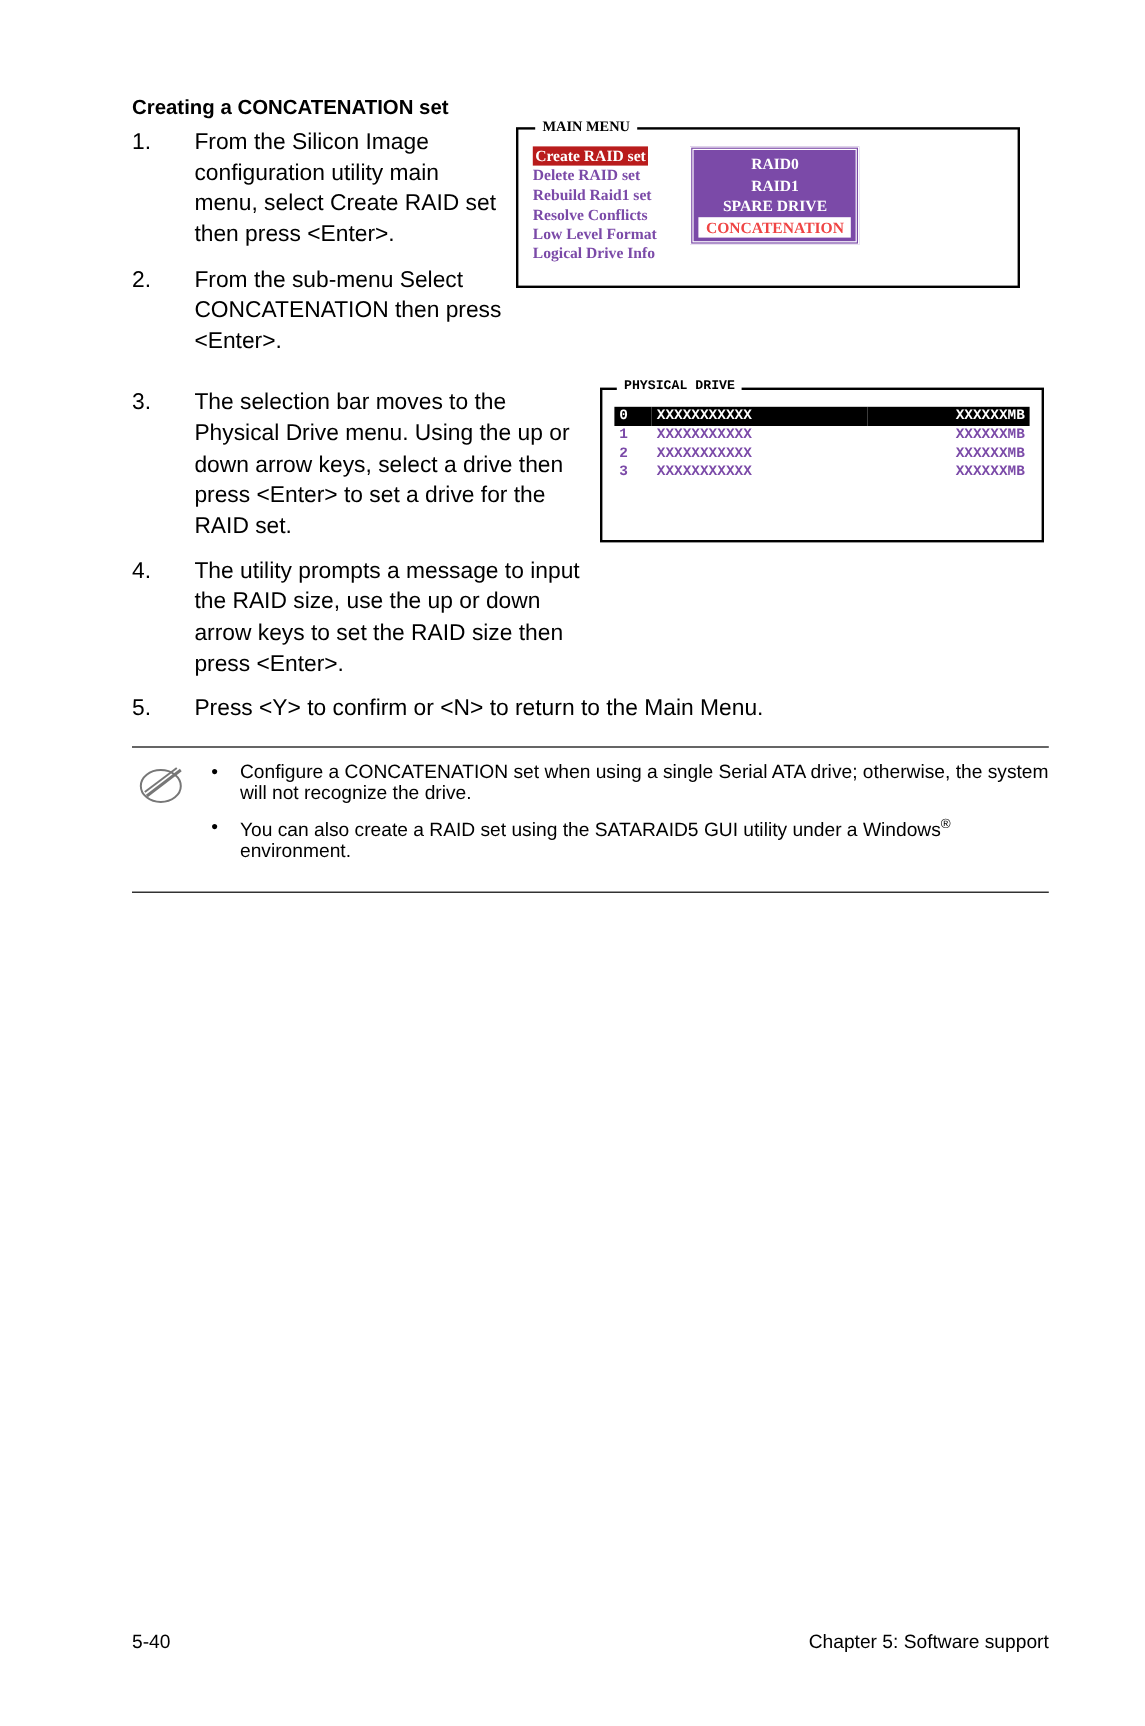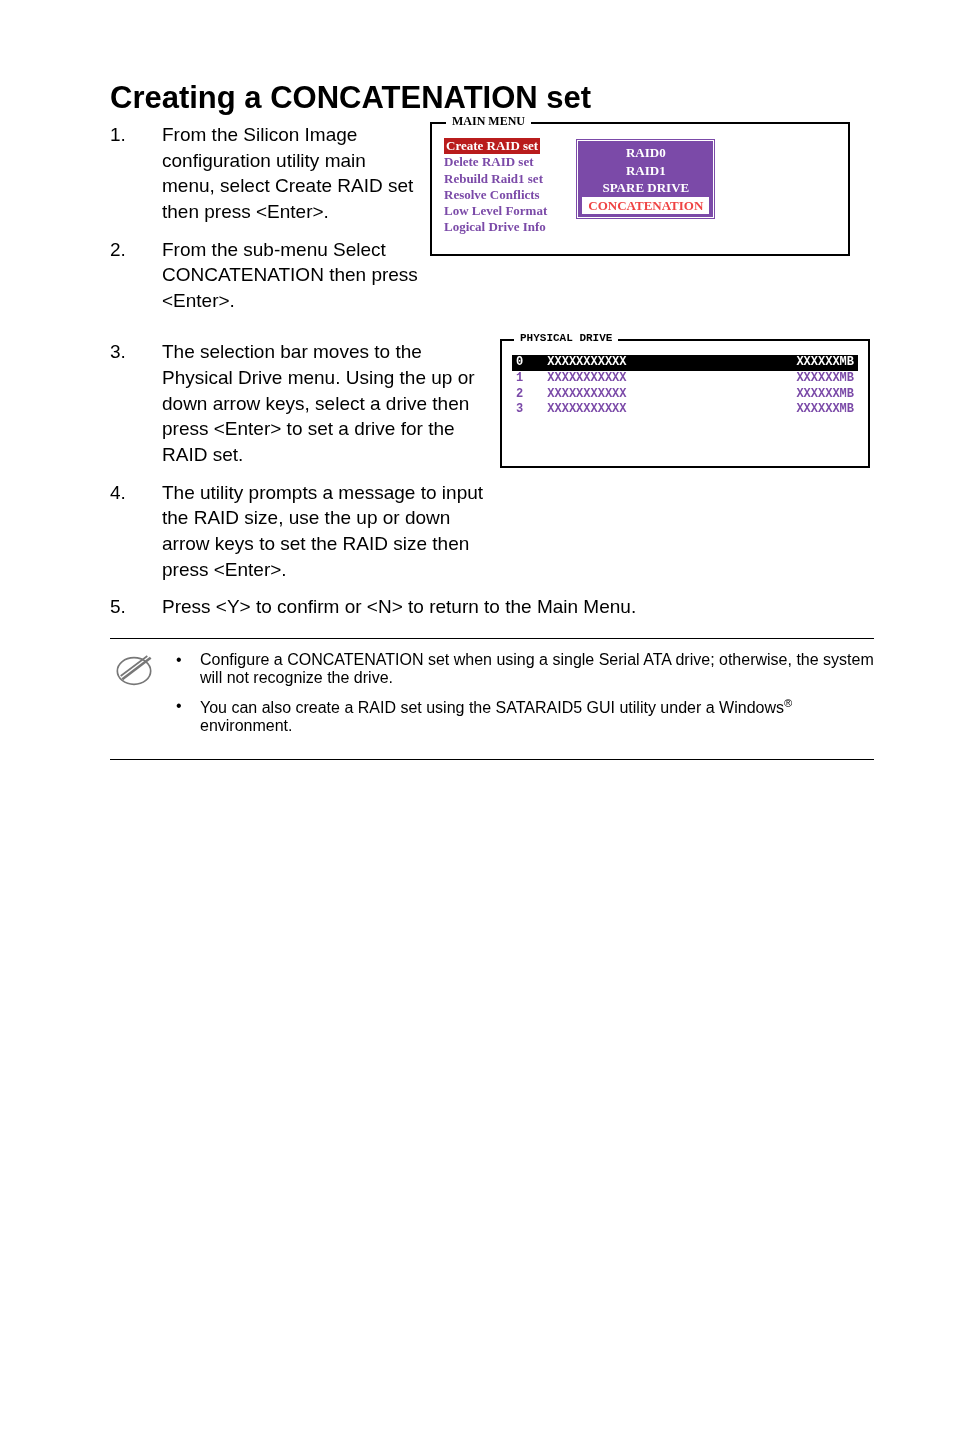--- a/index.html
+++ b/index.html
@@ -1,18 +1,18 @@
 <!DOCTYPE html>
 <html><head>
 <meta charset="utf-8">
 <style>
   * { margin: 0; padding: 0; box-sizing: border-box; }
   html, body { width: 954px; height: 1438px; background: #fff; font-family: Arial, Helvetica, sans-serif; color: #000; }
   .page { width: 954px; height: 1438px; position: relative; padding: 80px 80px 0 110px; }
-  h2 { font-size: 31px; font-weight: bold; margin-bottom: 6px; }
+  h2 { font-size: 17px; font-weight: bold; margin-bottom: 6px; }
   .intro { font-size: 19px; margin-bottom: 18px; }
   ol.main { list-style: none; counter-reset: item; }
   ol.main > li { display: flex; font-size: 19px; line-height: 1.35; margin-bottom: 12px; }
   ol.main > li .num { width: 52px; flex: 0 0 52px; }
   ol.main > li .txt { flex: 1; }
   .row1 { display: flex; align-items: flex-start; }
   .row1 .leftcol { width: 310px; flex: 0 0 310px; }
   .row2 { display: flex; align-items: flex-start; margin-top: 14px; }
   .row2 .leftcol { width: 378px; flex: 0 0 378px; }
   
@@ -142,14 +142,18 @@
         <span class="dot">•</span>
         <span>Configure a CONCATENATION set when using a single Serial ATA drive; otherwise, the system will not recognize the drive.</span>
       </div>
       <div class="bul">
         <span class="dot">•</span>
         <span><span>You can also create a RAID set using the SATARAID5 GUI utility under a Windows</span><sup>®</sup><span> environment.</span></span>
       </div>
     </div>
   </div>
 
+  <div class="footer">
+    <span>5-40</span>
+    <span>Chapter 5: Software support</span>
+  </div>
 
 </div>
 
 </body></html>

